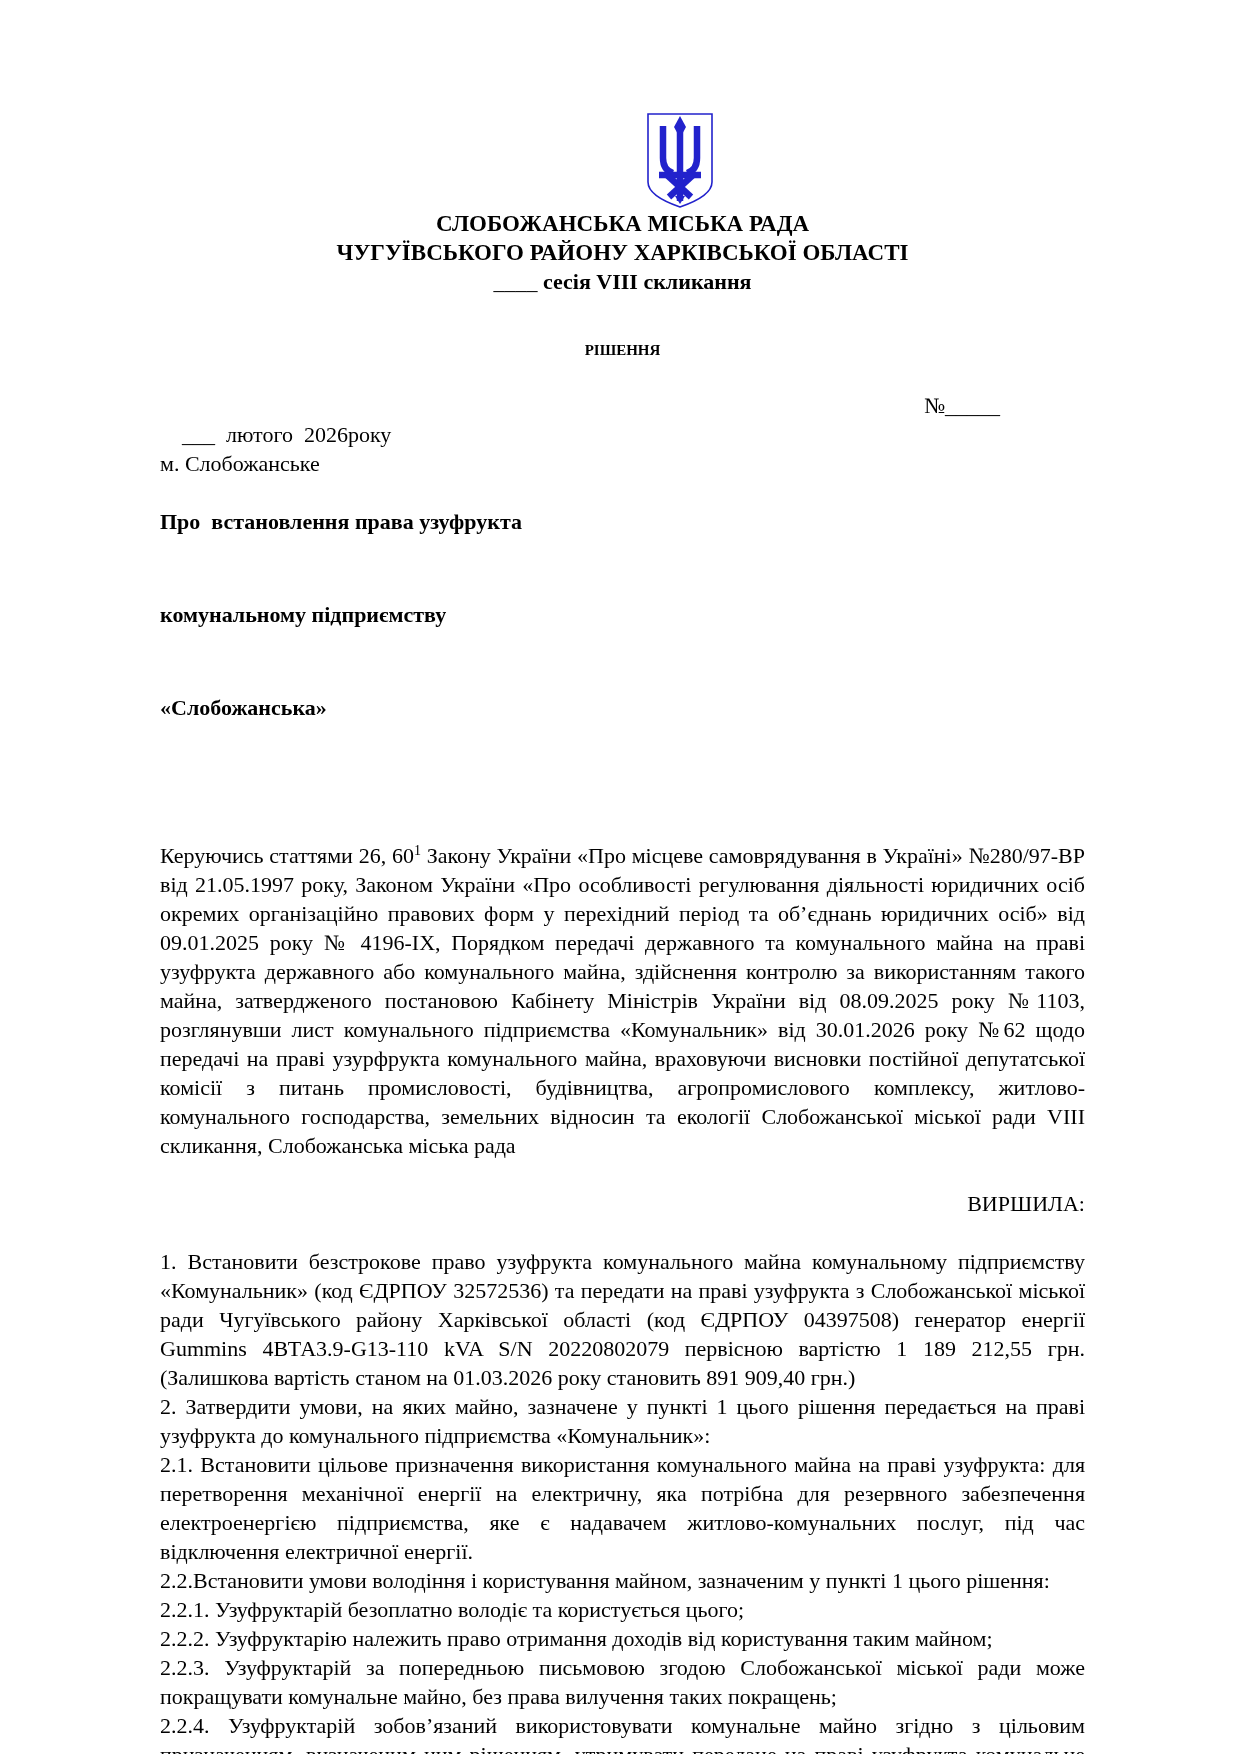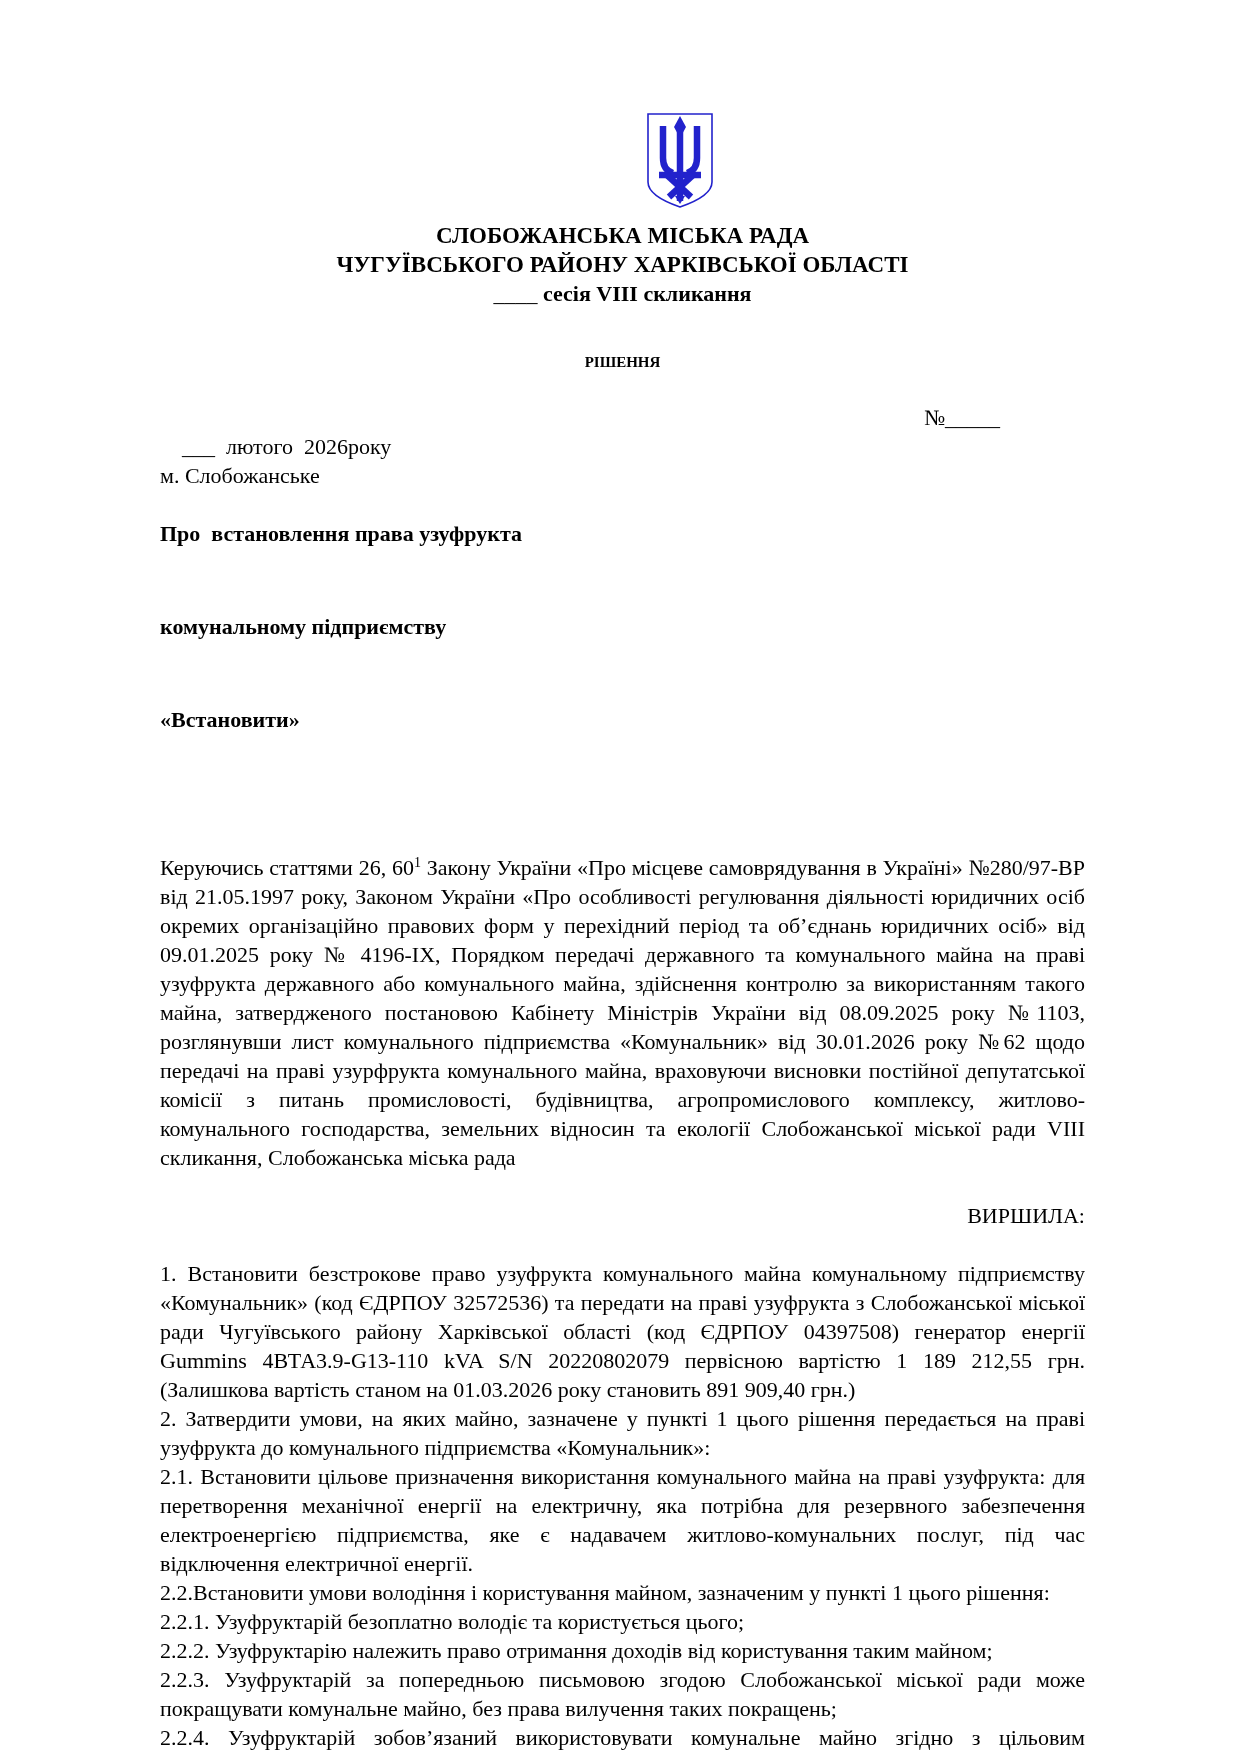--- a/index.html
+++ b/index.html
@@ -24,21 +24,21 @@
     margin: 112px auto 0;
     transform: translateX(57px);
   }
   .emblem svg { display: block; width: 100%; height: 100%; }
   .org-line {
     text-align: center;
     font-weight: bold;
     font-size: 23px;
     line-height: 29px;
   }
-  .org-line.first { margin-top: 12px; }
+  .org-line.first { margin-top: 0; }
   .session-line {
     text-align: center;
     line-height: 29px;
     white-space: pre-wrap;
   }
   .session-line .blank { font-weight: normal; }
   .session-line .label { font-weight: bold; }
   .doc-type {
     text-align: center;
     font-weight: bold;
@@ -115,21 +115,21 @@
 
   <div class="date-line">
     <span class="date"><span>___ </span><span> лютого  2026року</span></span>
     <span class="place">м. Слобожанське</span>
     <span class="number">№_____</span>
   </div>
 
   <div class="subject">
     <div>Про  встановлення права узуфрукта</div>
     <div>комунальному підприємству</div>
-    <div>«Встановити»</div>
+    <div>«Слобожанська»</div>
   </div>
 
   <p class="preamble"><span>Керуючись статтями 26, 60</span><sup>1</sup><span> Закону України «Про місцеве самоврядування в Україні» №280/97-ВР від 21.05.1997 року, Законом України «Про особливості регулювання діяльності юридичних осіб окремих організаційно правових форм у перехідний період та об’єднань юридичних осіб» від 09.01.2025 року № 4196-ІХ, Порядком передачі державного та комунального майна на праві узуфрукта державного або комунального майна, здійснення контролю за використанням такого майна, затвердженого постановою Кабінету Міністрів України від 08.09.2025 року №1103, розглянувши лист комунального підприємства «Комунальник» від 30.01.2026 року №62 щодо передачі на праві узурфрукта комунального майна, враховуючи висновки постійної депутатської комісії з питань промисловості, будівництва, агропромислового комплексу, житлово-комунального господарства, земельних відносин та екології Слобожанської міської ради VIII скликання, Слобожанська міська рада</span></p>
 
   <p class="resolved">ВИРШИЛА:</p>
 
   <div class="items">
     <p class="item">1. Встановити безстрокове право узуфрукта комунального майна комунальному підприємству «Комунальник» (код ЄДРПОУ 32572536) та передати на праві узуфрукта з Слобожанської міської ради Чугуївського району Харківської області (код ЄДРПОУ 04397508) генератор енергії Gummins 4ВТА3.9-G13-110 kVA S/N 20220802079 первісною вартістю 1 189 212,55 грн. (Залишкова вартість станом на 01.03.2026 року становить 891 909,40 грн.)</p>
     <p class="item">2. Затвердити умови, на яких майно, зазначене у пункті 1 цього рішення передається на праві узуфрукта до комунального підприємства «Комунальник»:</p>
     <p class="item">2.1. Встановити цільове призначення використання комунального майна на праві узуфрукта: для перетворення механічної енергії на електричну, яка потрібна для  резервного забезпечення електроенергією підприємства, яке є надавачем житлово-комунальних послуг, під час відключення електричної енергії.</p>

